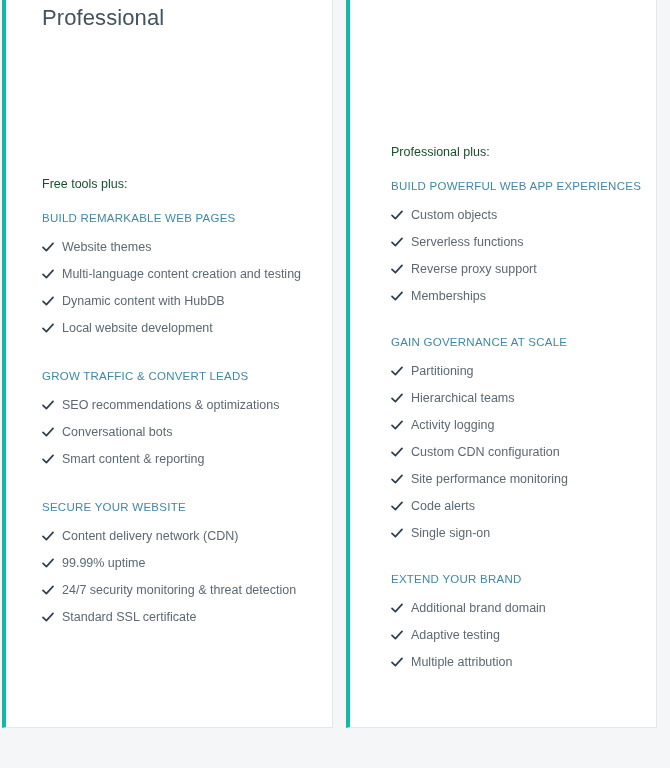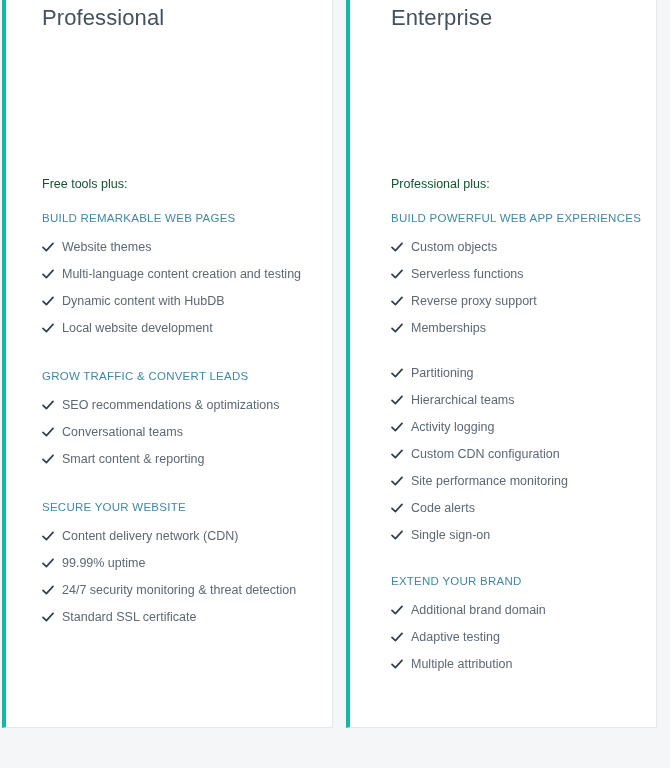--- a/index.html
+++ b/index.html
@@ -178,21 +178,21 @@
         <h3 class="group-heading">GROW TRAFFIC &amp; CONVERT LEADS</h3>
         <ul class="feature-list">
           <li class="feature-item">
             <span class="check-icon"><svg width="12" height="11" viewBox="0 0 12 11" aria-hidden="true">
                   <path d="M1 5.3 L4.4 8.6 L11 1.4" fill="none" stroke="currentColor" stroke-width="1.7" stroke-linecap="round" stroke-linejoin="round"></path>
                 </svg></span><span class="feature-text">SEO recommendations &amp; optimizations</span>
           </li>
           <li class="feature-item">
             <span class="check-icon"><svg width="12" height="11" viewBox="0 0 12 11" aria-hidden="true">
                   <path d="M1 5.3 L4.4 8.6 L11 1.4" fill="none" stroke="currentColor" stroke-width="1.7" stroke-linecap="round" stroke-linejoin="round"></path>
-                </svg></span><span class="feature-text">Conversational teams</span>
+                </svg></span><span class="feature-text">Conversational bots</span>
           </li>
           <li class="feature-item">
             <span class="check-icon"><svg width="12" height="11" viewBox="0 0 12 11" aria-hidden="true">
                   <path d="M1 5.3 L4.4 8.6 L11 1.4" fill="none" stroke="currentColor" stroke-width="1.7" stroke-linecap="round" stroke-linejoin="round"></path>
                 </svg></span><span class="feature-text">Smart content &amp; reporting</span>
           </li>
         </ul>
       </div>
 
       <div class="prof-group-gap"></div>
@@ -220,21 +220,20 @@
                   <path d="M1 5.3 L4.4 8.6 L11 1.4" fill="none" stroke="currentColor" stroke-width="1.7" stroke-linecap="round" stroke-linejoin="round"></path>
                 </svg></span><span class="feature-text">Standard SSL certificate</span>
           </li>
         </ul>
       </div>
     </div>
   </section>
 
   <section class="tier-card enterprise">
     <div class="card-inner">
-      <h2 class="tier-title">Enterprise</h2>
       <div class="tier-spacer"></div>
       <p class="plus-line">Professional plus:</p>
 
       <div class="feature-group">
         <h3 class="group-heading">BUILD POWERFUL WEB APP EXPERIENCES</h3>
         <ul class="feature-list">
           <li class="feature-item">
             <span class="check-icon"><svg width="12" height="11" viewBox="0 0 12 11" aria-hidden="true">
                   <path d="M1 5.3 L4.4 8.6 L11 1.4" fill="none" stroke="currentColor" stroke-width="1.7" stroke-linecap="round" stroke-linejoin="round"></path>
                 </svg></span><span class="feature-text">Custom objects</span>
@@ -253,20 +252,21 @@
             <span class="check-icon"><svg width="12" height="11" viewBox="0 0 12 11" aria-hidden="true">
                   <path d="M1 5.3 L4.4 8.6 L11 1.4" fill="none" stroke="currentColor" stroke-width="1.7" stroke-linecap="round" stroke-linejoin="round"></path>
                 </svg></span><span class="feature-text">Memberships</span>
           </li>
         </ul>
       </div>
 
       <div class="group-gap"></div>
 
       <div class="feature-group">
+        <h3 class="group-heading">GAIN GOVERNANCE AT SCALE</h3>
         <ul class="feature-list">
           <li class="feature-item">
             <span class="check-icon"><svg width="12" height="11" viewBox="0 0 12 11" aria-hidden="true">
                   <path d="M1 5.3 L4.4 8.6 L11 1.4" fill="none" stroke="currentColor" stroke-width="1.7" stroke-linecap="round" stroke-linejoin="round"></path>
                 </svg></span><span class="feature-text">Partitioning</span>
           </li>
           <li class="feature-item">
             <span class="check-icon"><svg width="12" height="11" viewBox="0 0 12 11" aria-hidden="true">
                   <path d="M1 5.3 L4.4 8.6 L11 1.4" fill="none" stroke="currentColor" stroke-width="1.7" stroke-linecap="round" stroke-linejoin="round"></path>
                 </svg></span><span class="feature-text">Hierarchical teams</span>

